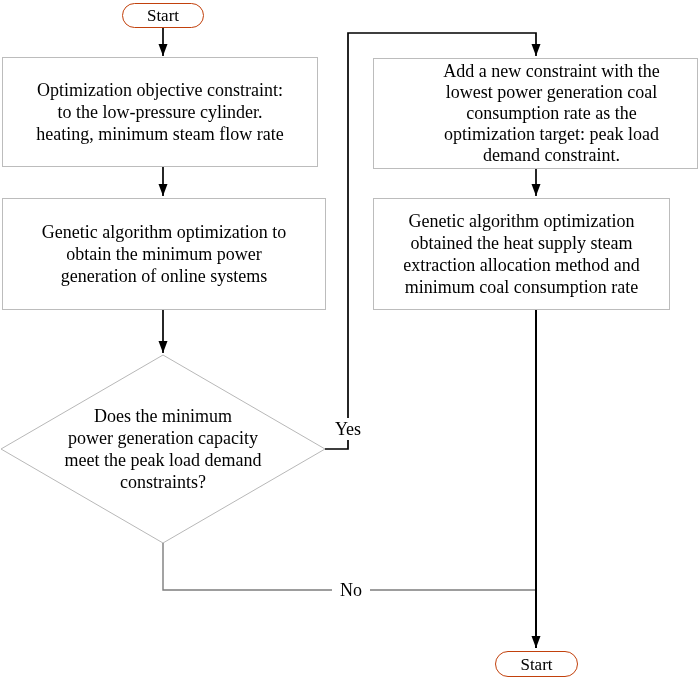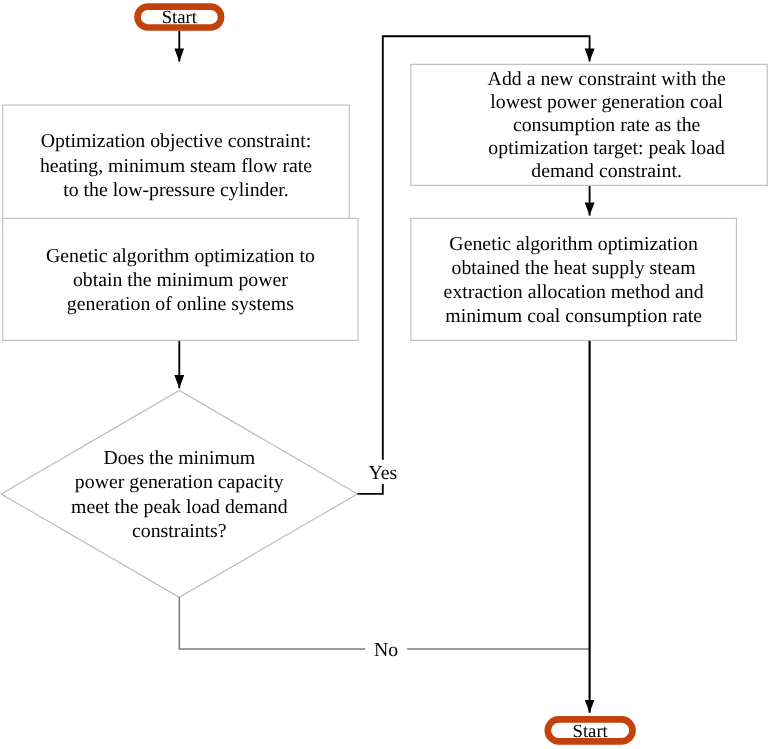--- a/index.html
+++ b/index.html
@@ -32,21 +32,21 @@
     background: #ffffff;
   }
   .process {
     border: 1px solid #bcbcbc;
     font-size: 18px;
     line-height: 22px;
     padding: 2px 4px;
   }
   .process.tight { line-height: 21px; }
   .terminal {
-    border: 6px solid #c2410c;
+    border: 1px solid #c2410c;
     border-radius: 14px;
     font-size: 17px;
     line-height: 17px;
   }
   .diamond-text {
     position: absolute;
     background: transparent;
     display: flex;
     flex-direction: column;
     justify-content: center;
@@ -59,21 +59,21 @@
     position: absolute;
     background: #ffffff;
     display: flex;
     justify-content: center;
     align-items: center;
     font-size: 18px;
     line-height: 20px;
   }
   
   #start-top      { left: 122px; top: 3px;   width: 82px;  height: 25px; }
-  #box-constraint { left: 2px;   top: 57px;  width: 316px; height: 110px; margin-top: 38px; }
+  #box-constraint { left: 2px;   top: 57px;  width: 316px; height: 110px; }
   #box-ga-power   { left: 2px;   top: 198px; width: 324px; height: 112px; }
   #box-add        { left: 373px; top: 58px;  width: 325px; height: 111px; padding-left: 36px; }
   #box-ga-coal    { left: 373px; top: 198px; width: 297px; height: 112px; }
   #diamond-label  { left: 33px;  top: 399px; width: 260px; height: 100px; align-items: center; }
   #label-yes      { left: 329px; top: 381px; width: 38px;  height: 22px; margin-top: 37px; }
   #label-no       { left: 332px; top: 579px; width: 38px;  height: 21px; }
   #start-bottom   { left: 495px; top: 651px; width: 83px;  height: 26px; }
 </style>
 </head>
 <body>
@@ -103,22 +103,22 @@
 
     <line x1="536" y1="310" x2="536" y2="648" stroke="#000000" stroke-width="2" marker-end="url(#arrowhead)"></line>
   </svg>
 
   <div id="start-top" class="node terminal">
     <span>Start</span>
   </div>
 
   <div id="box-constraint" class="node process">
     <div>Optimization objective constraint:</div>
+    <div>to the low-pressure cylinder.</div>
     <div>heating, minimum steam flow rate</div>
-    <div>to the low-pressure cylinder.</div>
   </div>
 
   <div id="box-ga-power" class="node process">
     <div>Genetic algorithm optimization to</div>
     <div>obtain the minimum power</div>
     <div>generation of online systems</div>
   </div>
 
   <div id="box-add" class="node process tight">
     <div>Add a new constraint with the</div>

